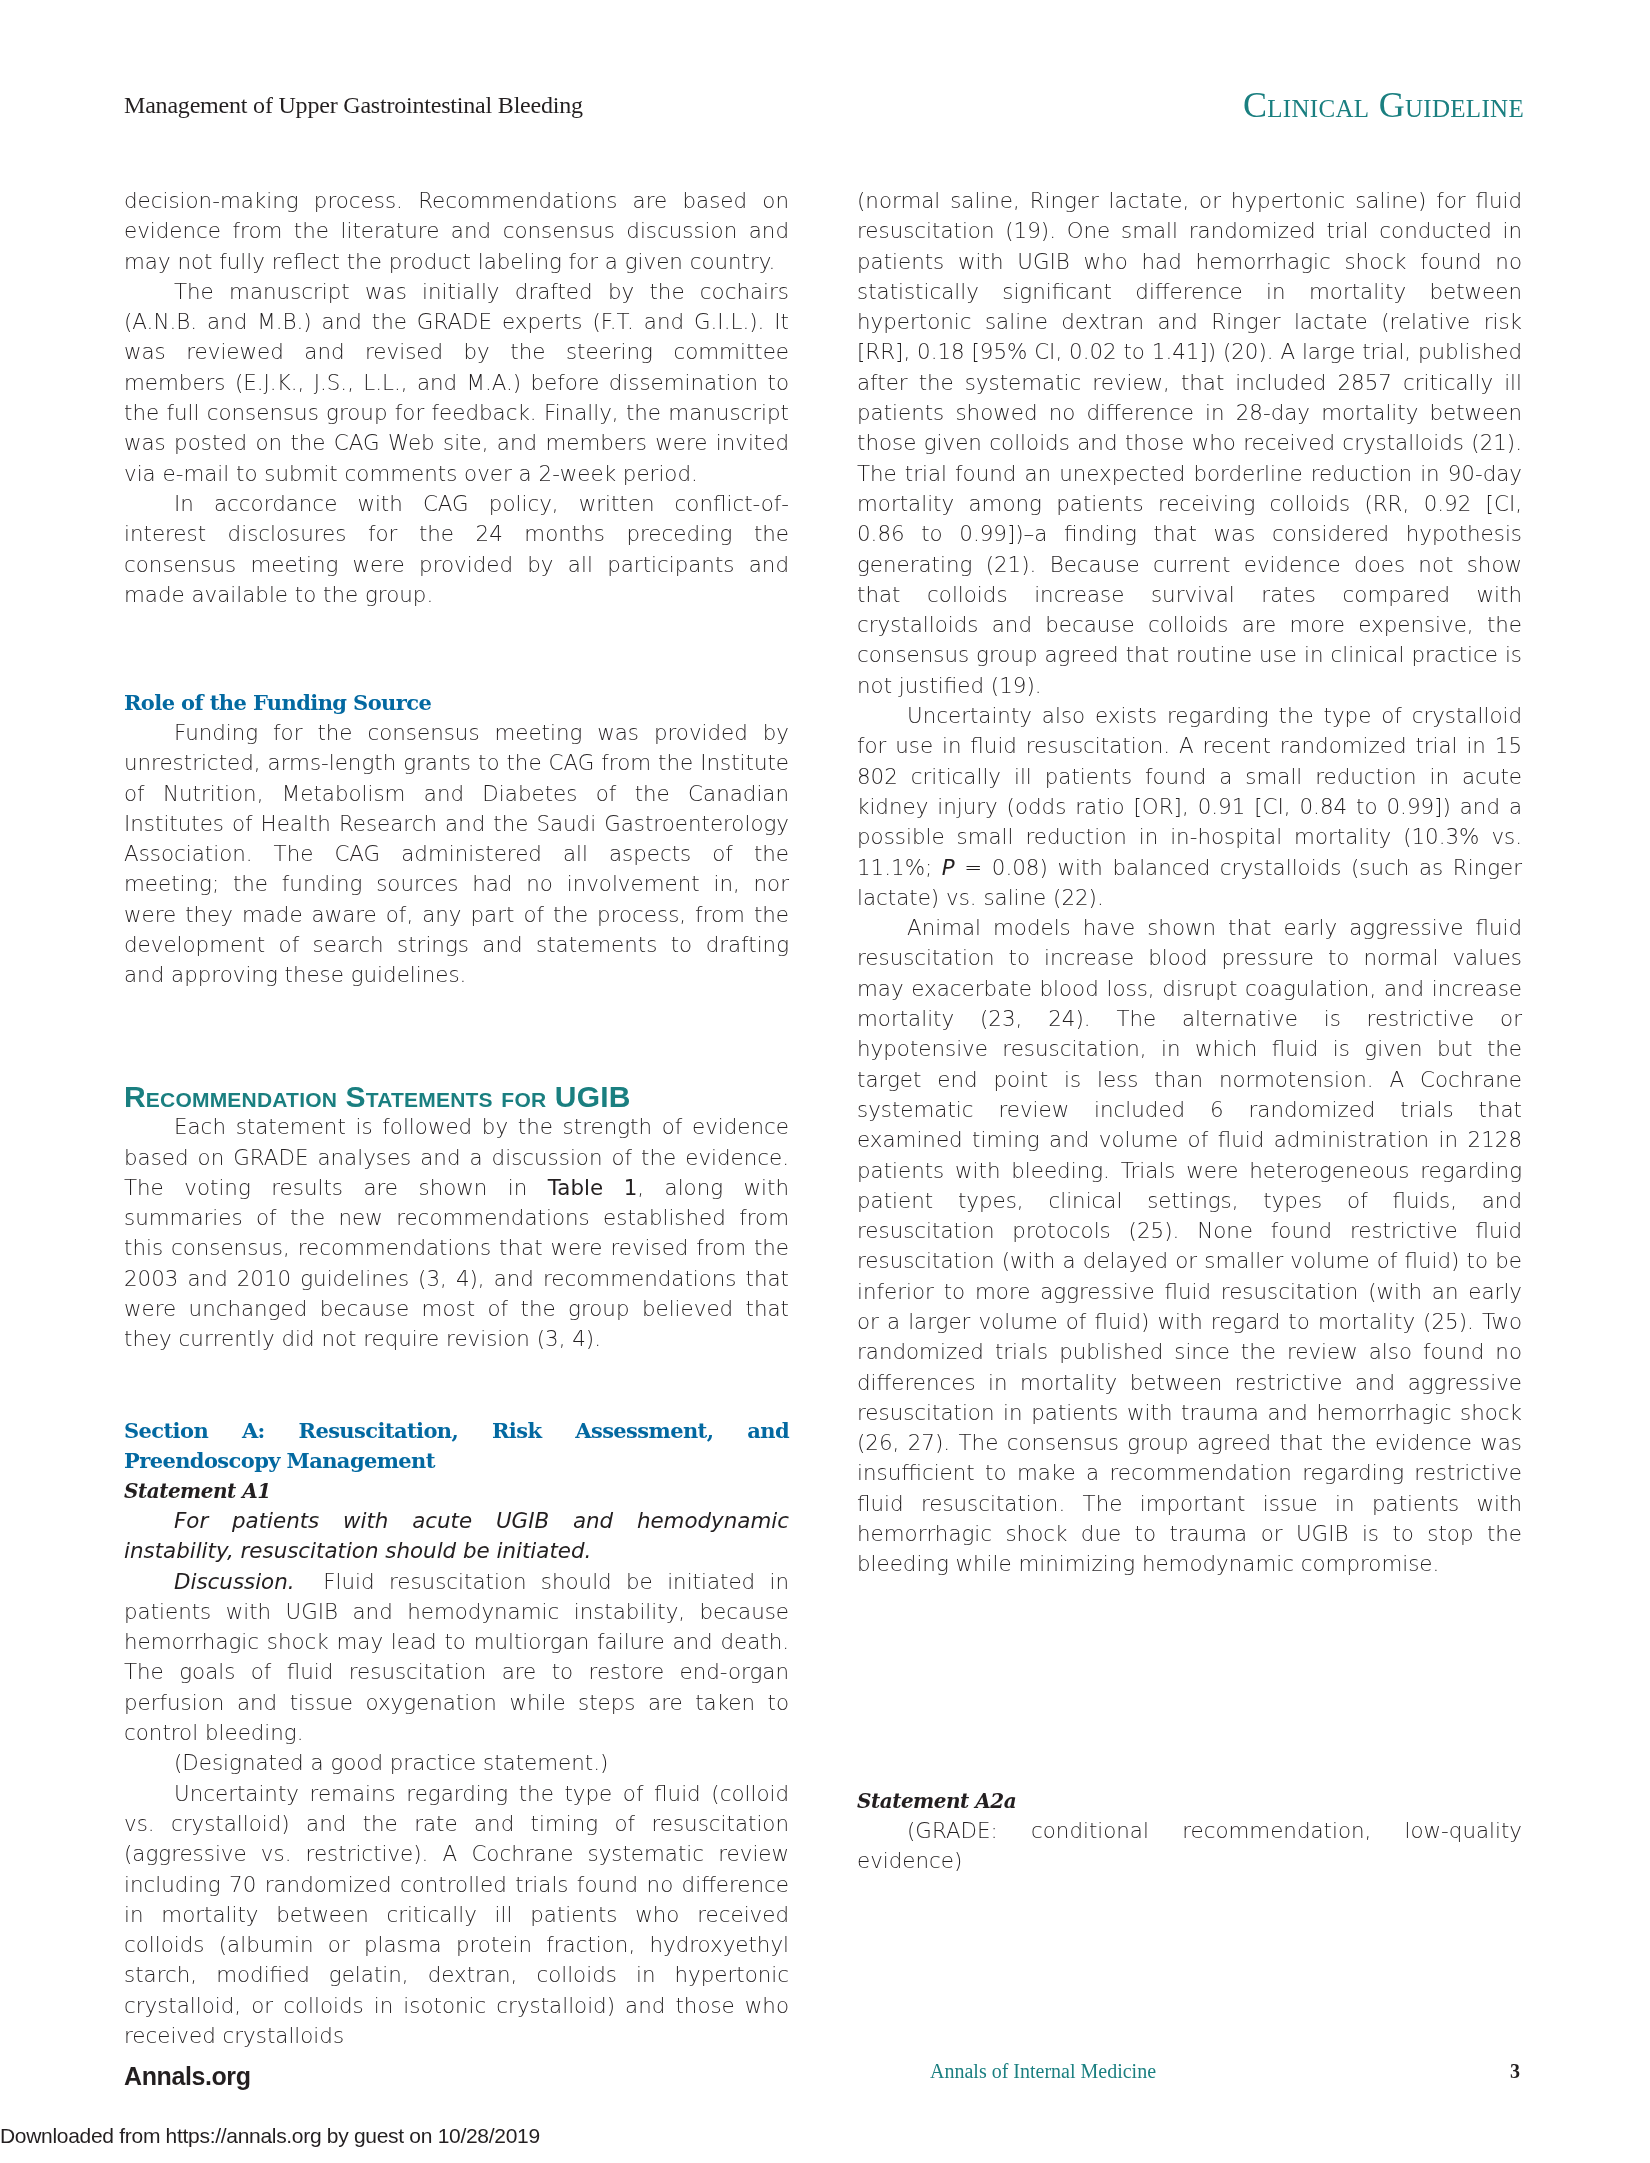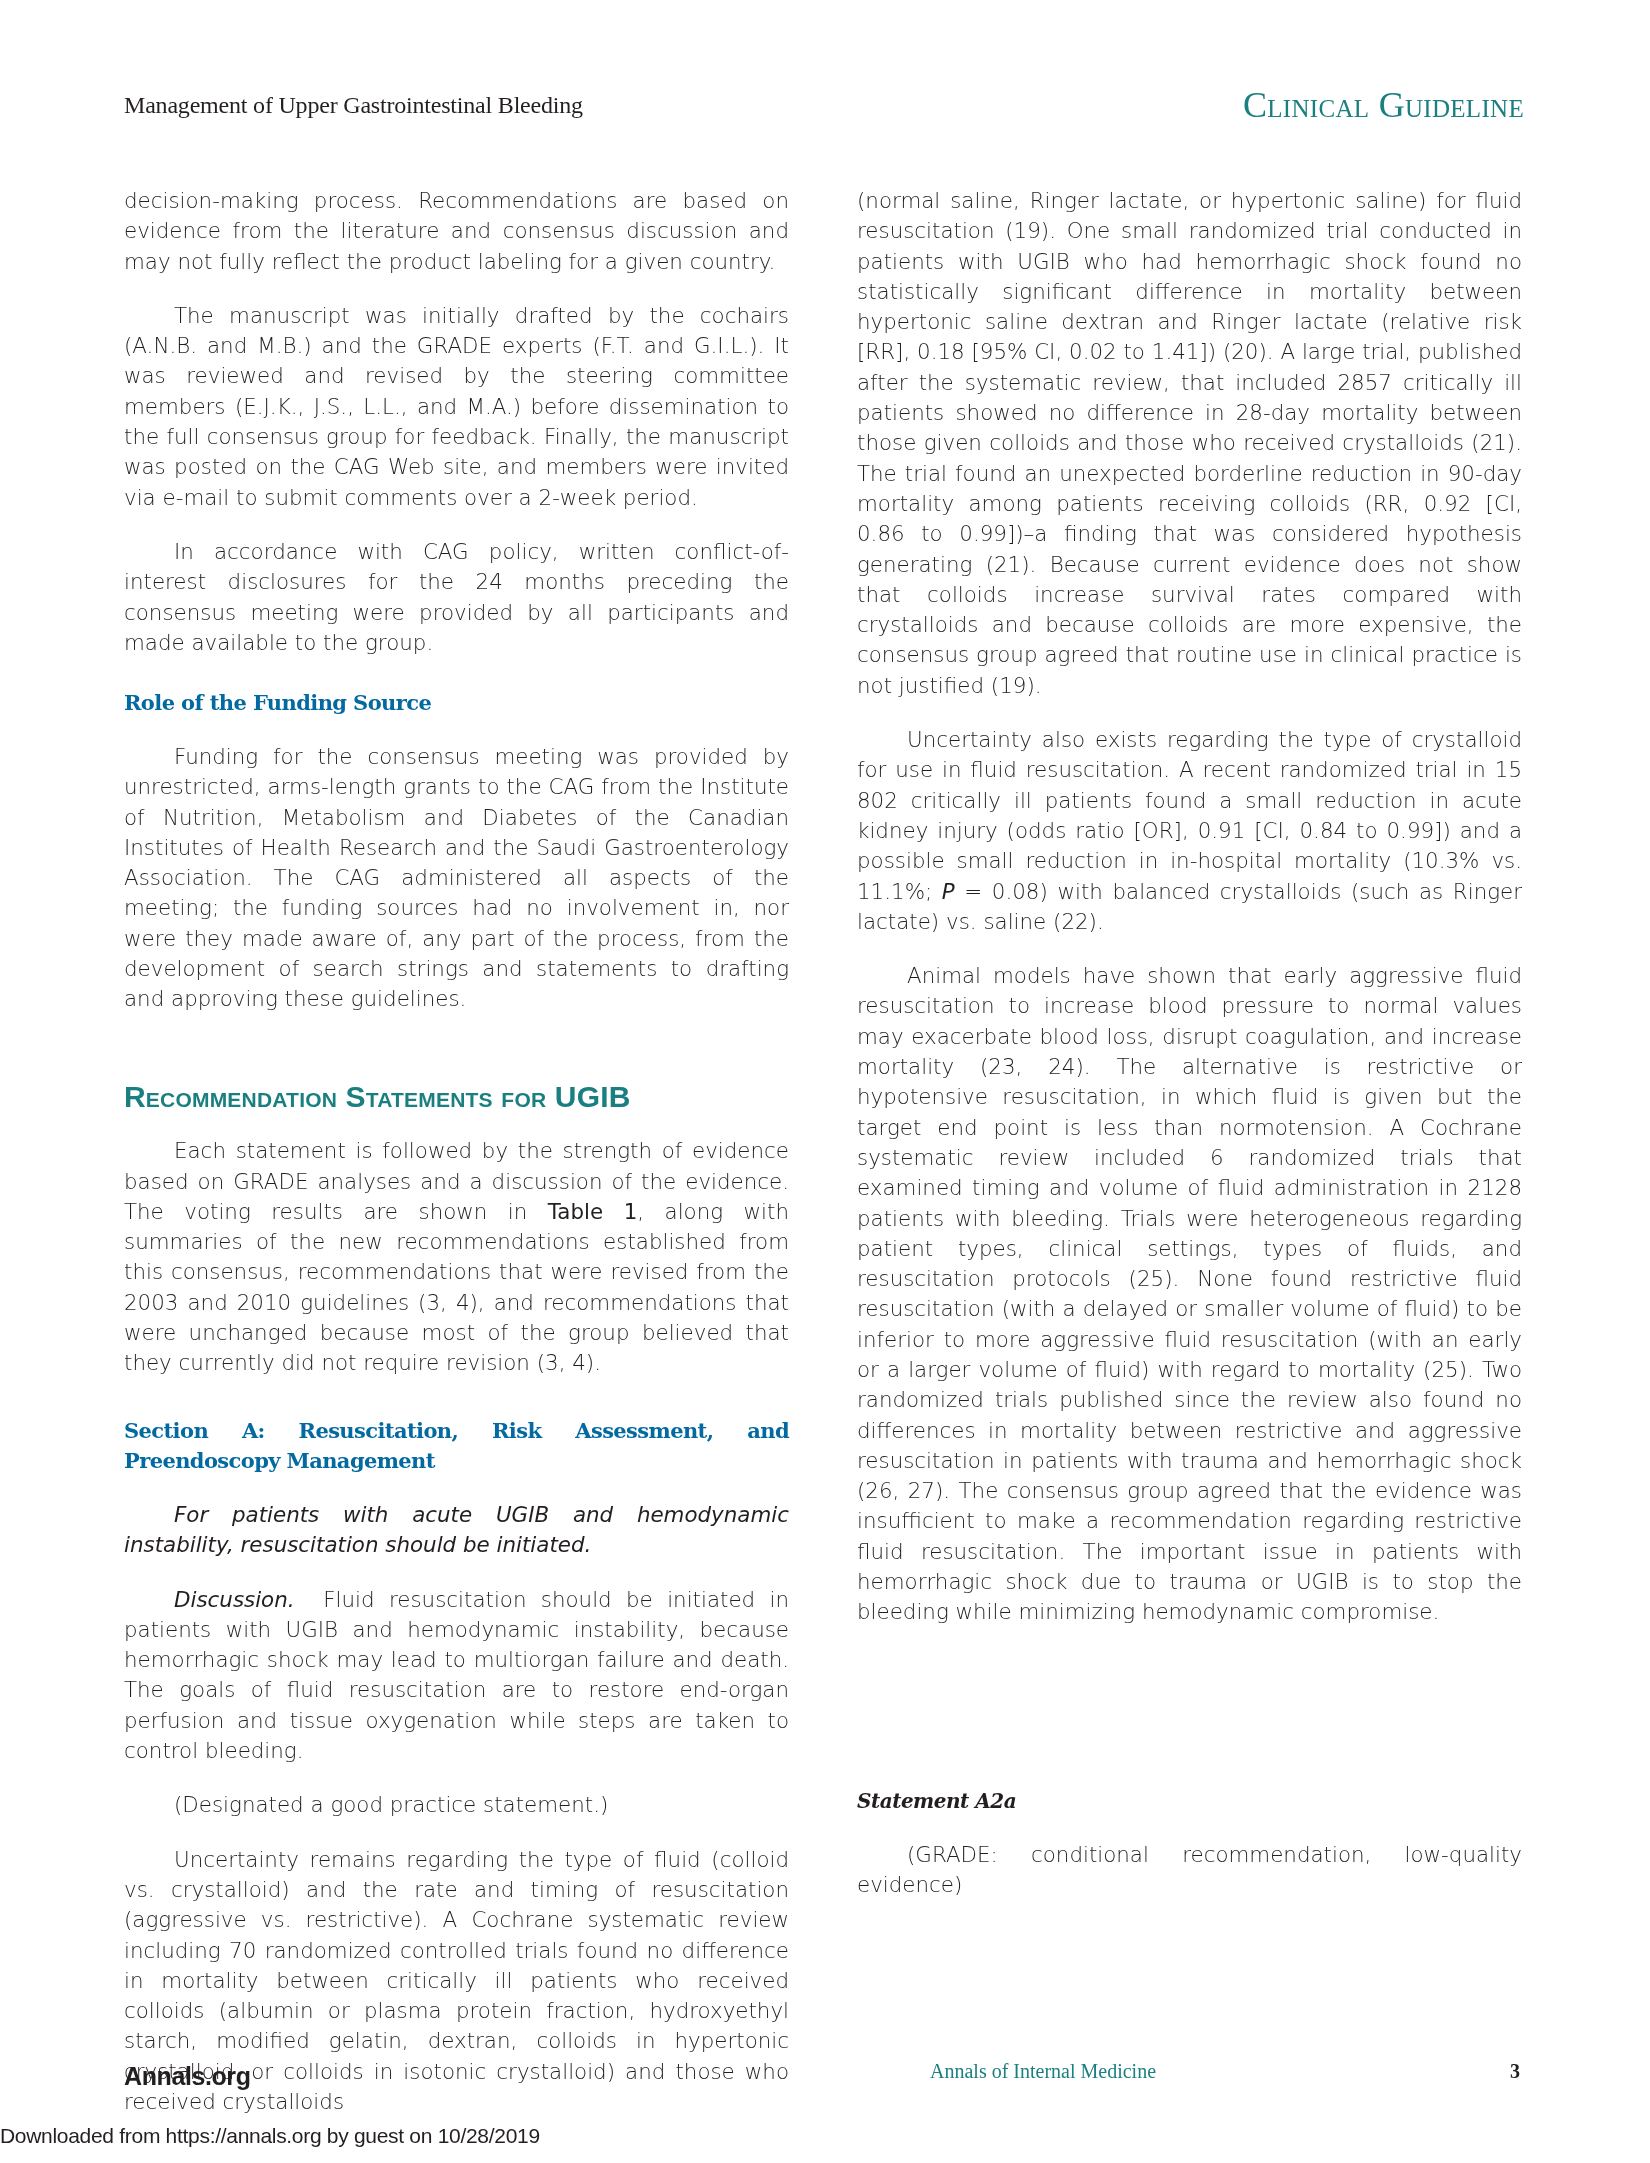--- a/index.html
+++ b/index.html
@@ -1,21 +1,21 @@
 <!DOCTYPE html>
 <html><head>
 <meta charset="utf-8">
 <style>
   html, body { margin: 0; padding: 0; background: #ffffff; }
   body { width: 1650px; height: 2163px; position: relative; overflow: hidden; color: #231f20; }
   .running-head { position: absolute; top: 92px; left: 124px; font-family: "Liberation Serif", serif; font-size: 24px; color: #231f20; letter-spacing: -0.2px; }
   .section-label { position: absolute; top: 84px; right: 126px; font-family: "Liberation Serif", serif; font-size: 36px; color: #1a7f80; font-variant: small-caps; letter-spacing: 0.3px; }
   .col { position: absolute; width: 665px; font-family: "DejaVu Sans", sans-serif; font-size: 21.4px; line-height: 30.3px; text-align: justify; color: #231f20; font-weight: 300; }
   .col p { margin: 0; text-indent: 0; hyphens: auto; }
-  .col p.ind { text-indent: 50px; margin-top: 24px; }
+  .col p.ind { text-indent: 50px; }
   .left { left: 124px; }
   .right { left: 857px; }
   .h-bold { font-family: "DejaVu Serif", serif; font-weight: bold; font-size: 21px; line-height: 30px; margin: 0; letter-spacing: -0.6px; color: #0369a1; }
   .h-stmt { font-family: "DejaVu Serif", serif; font-weight: bold; font-style: italic; font-size: 20px; line-height: 30px; margin: 0; letter-spacing: -0.5px; }
   .h-teal { font-family: Liberation Sans, sans-serif; font-weight: bold; font-size: 30px; color: #1a7f80; font-variant: small-caps; margin: 0; letter-spacing: 0.2px; }
   .ital { font-style: italic; }
   .tbl-ref { color: #231f20; font-weight: 400; }
   .footer-left { position: absolute; top: 2062px; left: 124px; font-family: "Liberation Sans", sans-serif; font-size: 25px; font-weight: bold; color: #231f20; letter-spacing: -0.4px; }
   .footer-center { position: absolute; top: 2060px; left: 930px; font-family: "Liberation Serif", serif; font-size: 20px; color: #1a7f80; }
   .footer-right { position: absolute; top: 2060px; left: 1510px; font-family: "Liberation Serif", serif; font-size: 20px; font-weight: bold; color: #231f20; }
@@ -38,20 +38,21 @@
   <p class="ind">Funding for the consensus meeting was provided by unrestricted, arms-length grants to the CAG from the Institute of Nutrition, Metabolism and Diabetes of the Canadian Institutes of Health Research and the Saudi Gastroenterology Association. The CAG administered all aspects of the meeting; the funding sources had no involvement in, nor were they made aware of, any part of the process, from the development of search strings and statements to drafting and approving these guidelines.</p>
 </div>
 
 <div class="col left" style="top:1082px;">
   <h2 class="h-teal">Recommendation Statements for UGIB</h2>
   <p class="ind"><span>Each statement is followed by the strength of evidence based on GRADE analyses and a discussion of the evidence. The voting results are shown in </span><span class="tbl-ref">Table 1</span><span>, along with summaries of the new recommendations established from this consensus, recommendations that were revised from the 2003 and 2010 guidelines (3, 4), and recommendations that were unchanged because most of the group believed that they currently did not require revision (3, 4).</span></p>
 </div>
 
 <div class="col left" style="top:1416px;">
   <h3 class="h-bold">Section A: Resuscitation, Risk Assessment, and Preendoscopy Management</h3>
+  <h4 class="h-stmt">Statement A1</h4>
   <p class="ind ital">For patients with acute UGIB and hemodynamic instability, resuscitation should be initiated.</p>
   <p class="ind"><span class="ital">Discussion.</span>&nbsp;&nbsp;<span>Fluid resuscitation should be initiated in patients with UGIB and hemodynamic instability, because hemorrhagic shock may lead to multiorgan failure and death. The goals of fluid resuscitation are to restore end-organ perfusion and tissue oxygenation while steps are taken to control bleeding.</span></p>
   <p class="ind">(Designated a good practice statement.)</p>
   <p class="ind">Uncertainty remains regarding the type of fluid (colloid vs. crystalloid) and the rate and timing of resuscitation (aggressive vs. restrictive). A Cochrane systematic review including 70 randomized controlled trials found no difference in mortality between critically ill patients who received colloids (albumin or plasma protein fraction, hydroxyethyl starch, modified gelatin, dextran, colloids in hypertonic crystalloid, or colloids in isotonic crystalloid) and those who received crystalloids</p>
 </div>
 
 <div class="col right" style="top:186px;">
   <p>(normal saline, Ringer lactate, or hypertonic saline) for fluid resuscitation (19). One small randomized trial conducted in patients with UGIB who had hemorrhagic shock found no statistically significant difference in mortality between hypertonic saline dextran and Ringer lactate (relative risk [RR], 0.18 [95% CI, 0.02 to 1.41]) (20). A large trial, published after the systematic review, that included 2857 critically ill patients showed no difference in 28-day mortality between those given colloids and those who received crystalloids (21). The trial found an unexpected borderline reduction in 90-day mortality among patients receiving colloids (RR, 0.92 [CI, 0.86 to 0.99])–a finding that was considered hypothesis generating (21). Because current evidence does not show that colloids increase survival rates compared with crystalloids and because colloids are more expensive, the consensus group agreed that routine use in clinical practice is not justified (19).</p>
   <p class="ind"><span>Uncertainty also exists regarding the type of crystalloid for use in fluid resuscitation. A recent randomized trial in 15 802 critically ill patients found a small reduction in acute kidney injury (odds ratio [OR], 0.91 [CI, 0.84 to 0.99]) and a possible small reduction in in-hospital mortality (10.3% vs. 11.1%; </span><span class="ital">P</span><span> = 0.08) with balanced crystalloids (such as Ringer lactate) vs. saline (22).</span></p>
   <p class="ind">Animal models have shown that early aggressive fluid resuscitation to increase blood pressure to normal values may exacerbate blood loss, disrupt coagulation, and increase mortality (23, 24). The alternative is restrictive or hypotensive resuscitation, in which fluid is given but the target end point is less than normotension. A Cochrane systematic review included 6 randomized trials that examined timing and volume of fluid administration in 2128 patients with bleeding. Trials were heterogeneous regarding patient types, clinical settings, types of fluids, and resuscitation protocols (25). None found restrictive fluid resuscitation (with a delayed or smaller volume of fluid) to be inferior to more aggressive fluid resuscitation (with an early or a larger volume of fluid) with regard to mortality (25). Two randomized trials published since the review also found no differences in mortality between restrictive and aggressive resuscitation in patients with trauma and hemorrhagic shock (26, 27). The consensus group agreed that the evidence was insufficient to make a recommendation regarding restrictive fluid resuscitation. The important issue in patients with hemorrhagic shock due to trauma or UGIB is to stop the bleeding while minimizing hemodynamic compromise.</p>

